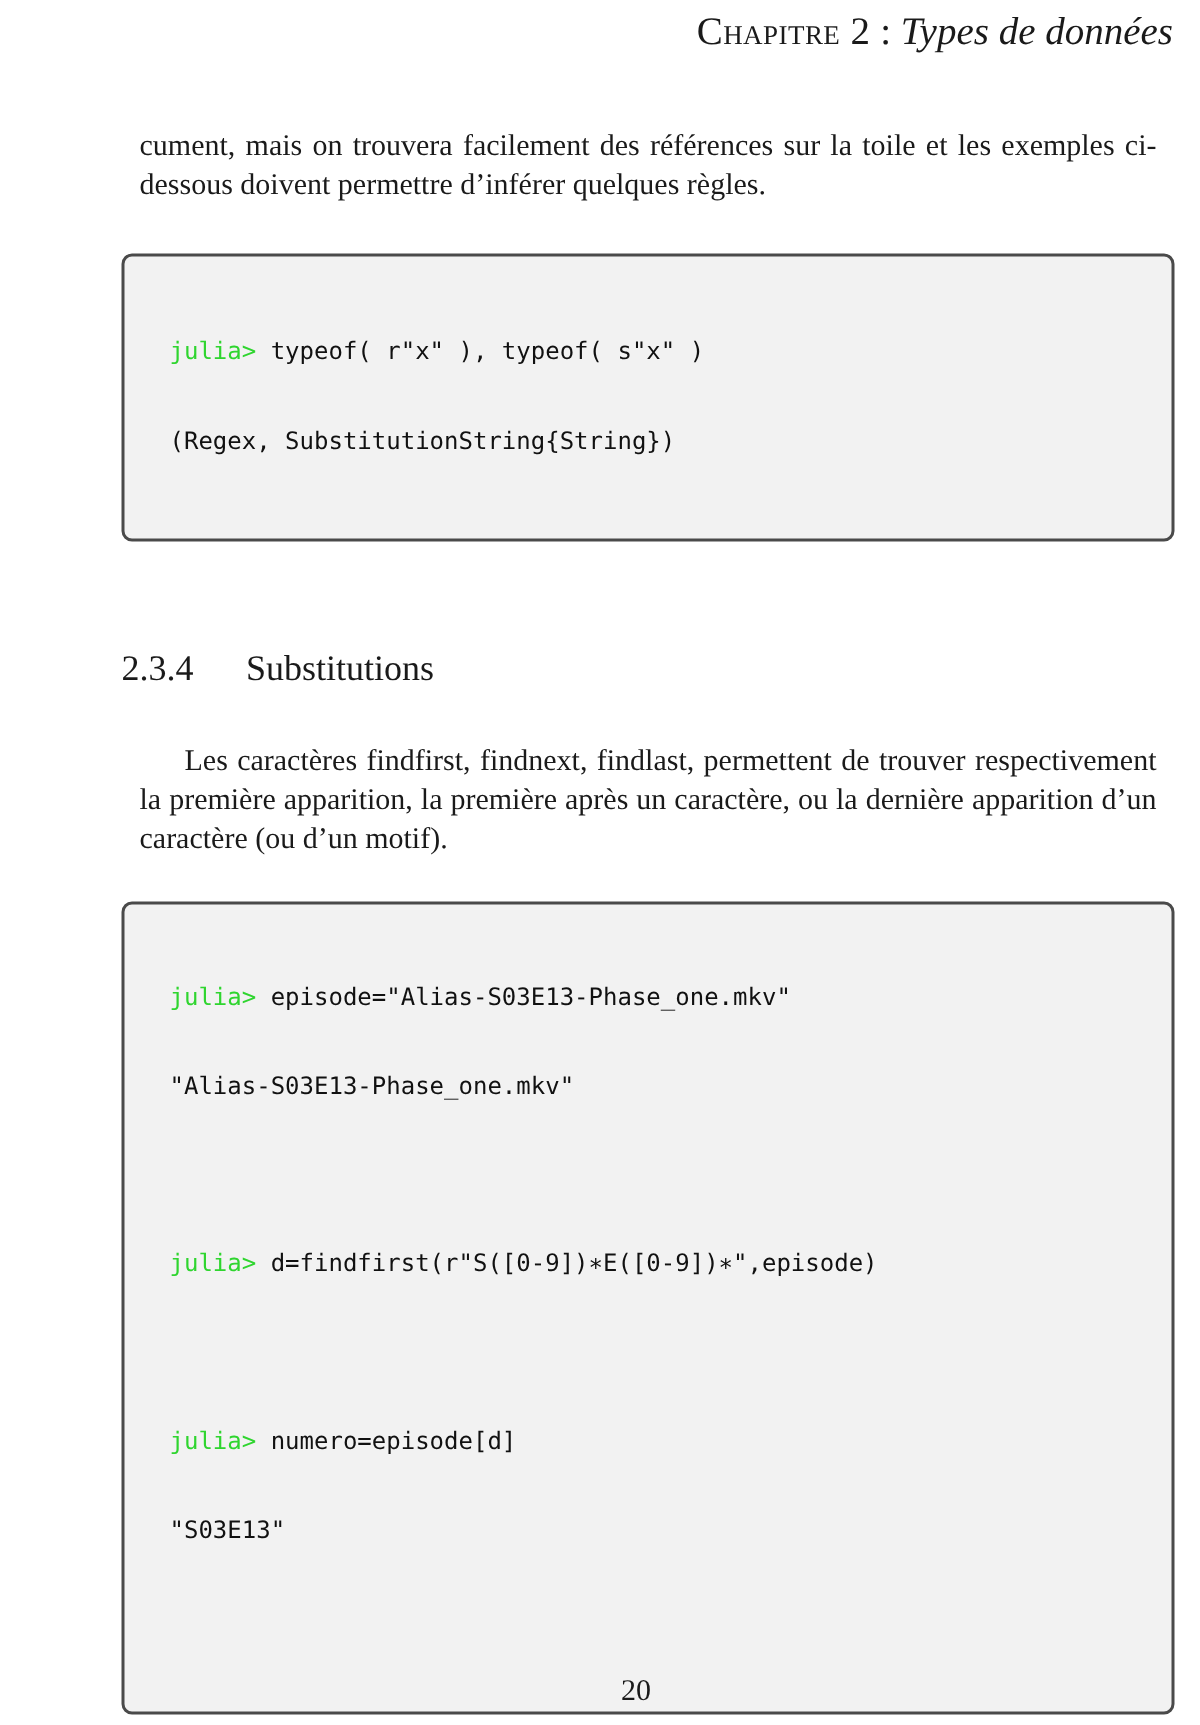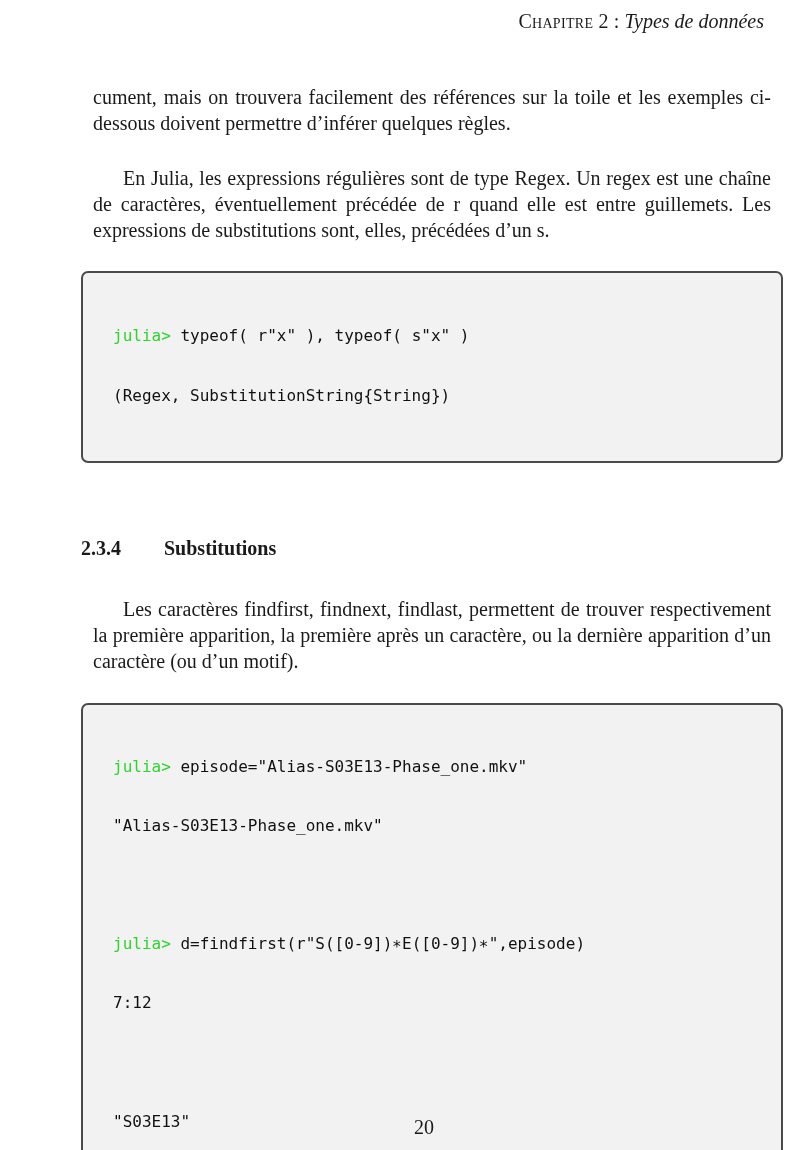--- a/index.html
+++ b/index.html
@@ -11,22 +11,22 @@
       width: 800px;
       height: 1150px;
       position: relative;
       overflow: hidden;
       color: #1a1a1a;
       font-family: "Liberation Serif", "DejaVu Serif", serif;
     }
     .page-header {
       position: absolute;
       top: 8px;
-      right: 36px;
-      font-size: 20px;
+      right: 18px;
+      font-size: 26px;
       line-height: 26px;
     }
     .page-header .chap {
       font-variant: small-caps;
       letter-spacing: 0.3px;
     }
     .page-header .chap-title {
       font-style: italic;
     }
     .content {
@@ -53,22 +53,22 @@
       padding: 14px 30px 16px 30px;
       font-family: "DejaVu Sans Mono", "Liberation Mono", monospace;
       font-size: 16px;
       line-height: 19.7px;
       color: #111;
       white-space: pre;
     }
     .code-line { display: block; min-height: 19.7px; }
     .prompt { color: #2fd52f; }
     .section-heading {
-      font-size: 20px;
-      font-weight: bold;
+      font-size: 24px;
+      font-weight: normal;
       line-height: 30px;
       margin: 0;
     }
     .section-heading .num { display: inline-block; width: 83px; }
     .page-number {
       position: absolute;
       top: 1114px;
       left: 0;
       width: 848px;
       text-align: center;
@@ -80,21 +80,20 @@
 <body>
 
 <div class="page-header">
   <span class="chap">Chapitre 2</span><span> : </span><span class="chap-title">Types de données</span>
 </div>
 
 <div class="content">
 
   <p class="para">cument, mais on trouvera facilement des références sur la toile et les exemples ci-dessous doivent permettre d’inférer quelques règles.</p>
   <div class="gap-small"></div>
-  <p class="para indent">En Julia, les expressions régulières sont de type Regex. Un regex est une chaîne de caractères, éventuellement précédée de r quand elle est entre guillemets. Les expressions de substitutions sont, elles, précédées d’un s.</p>
 
   <div style="height:16px"></div>
   <div class="code-block">
     <span class="code-line"><span class="prompt">julia&gt; </span><span>typeof( r"x" ), typeof( s"x" )</span></span>
     <span class="code-line"><span>(Regex, SubstitutionString{String})</span></span>
   </div>
 
   <div style="height:70px"></div>
   <h2 class="section-heading">
     <span class="num">2.3.4</span><span>Substitutions</span>
@@ -102,22 +101,22 @@
 
   <div style="height:21px"></div>
   <p class="para indent">Les caractères findfirst, findnext, findlast, permettent de trouver respectivement la première apparition, la première après un caractère, ou la dernière apparition d’un caractère (ou d’un motif).</p>
 
   <div style="height:17px"></div>
   <div class="code-block" style="padding-top:13px;padding-bottom:13px;">
     <span class="code-line"><span class="prompt">julia&gt; </span><span>episode="Alias-S03E13-Phase_one.mkv"</span></span>
     <span class="code-line"><span>"Alias-S03E13-Phase_one.mkv"</span></span>
     <span class="code-line"></span>
     <span class="code-line"><span class="prompt">julia&gt; </span><span>d=findfirst(r"S([0-9])∗E([0-9])∗",episode)</span></span>
-    <span class="code-line"><span>7:12</span></span>
     <span class="code-line"></span>
+    <span class="code-line"><span class="prompt">julia&gt; </span><span>numero=episode[d]</span></span>
     <span class="code-line"><span>"S03E13"</span></span>
     
     
     
   </div>
 
 </div>
 
 <div class="page-number">20</div>
 

